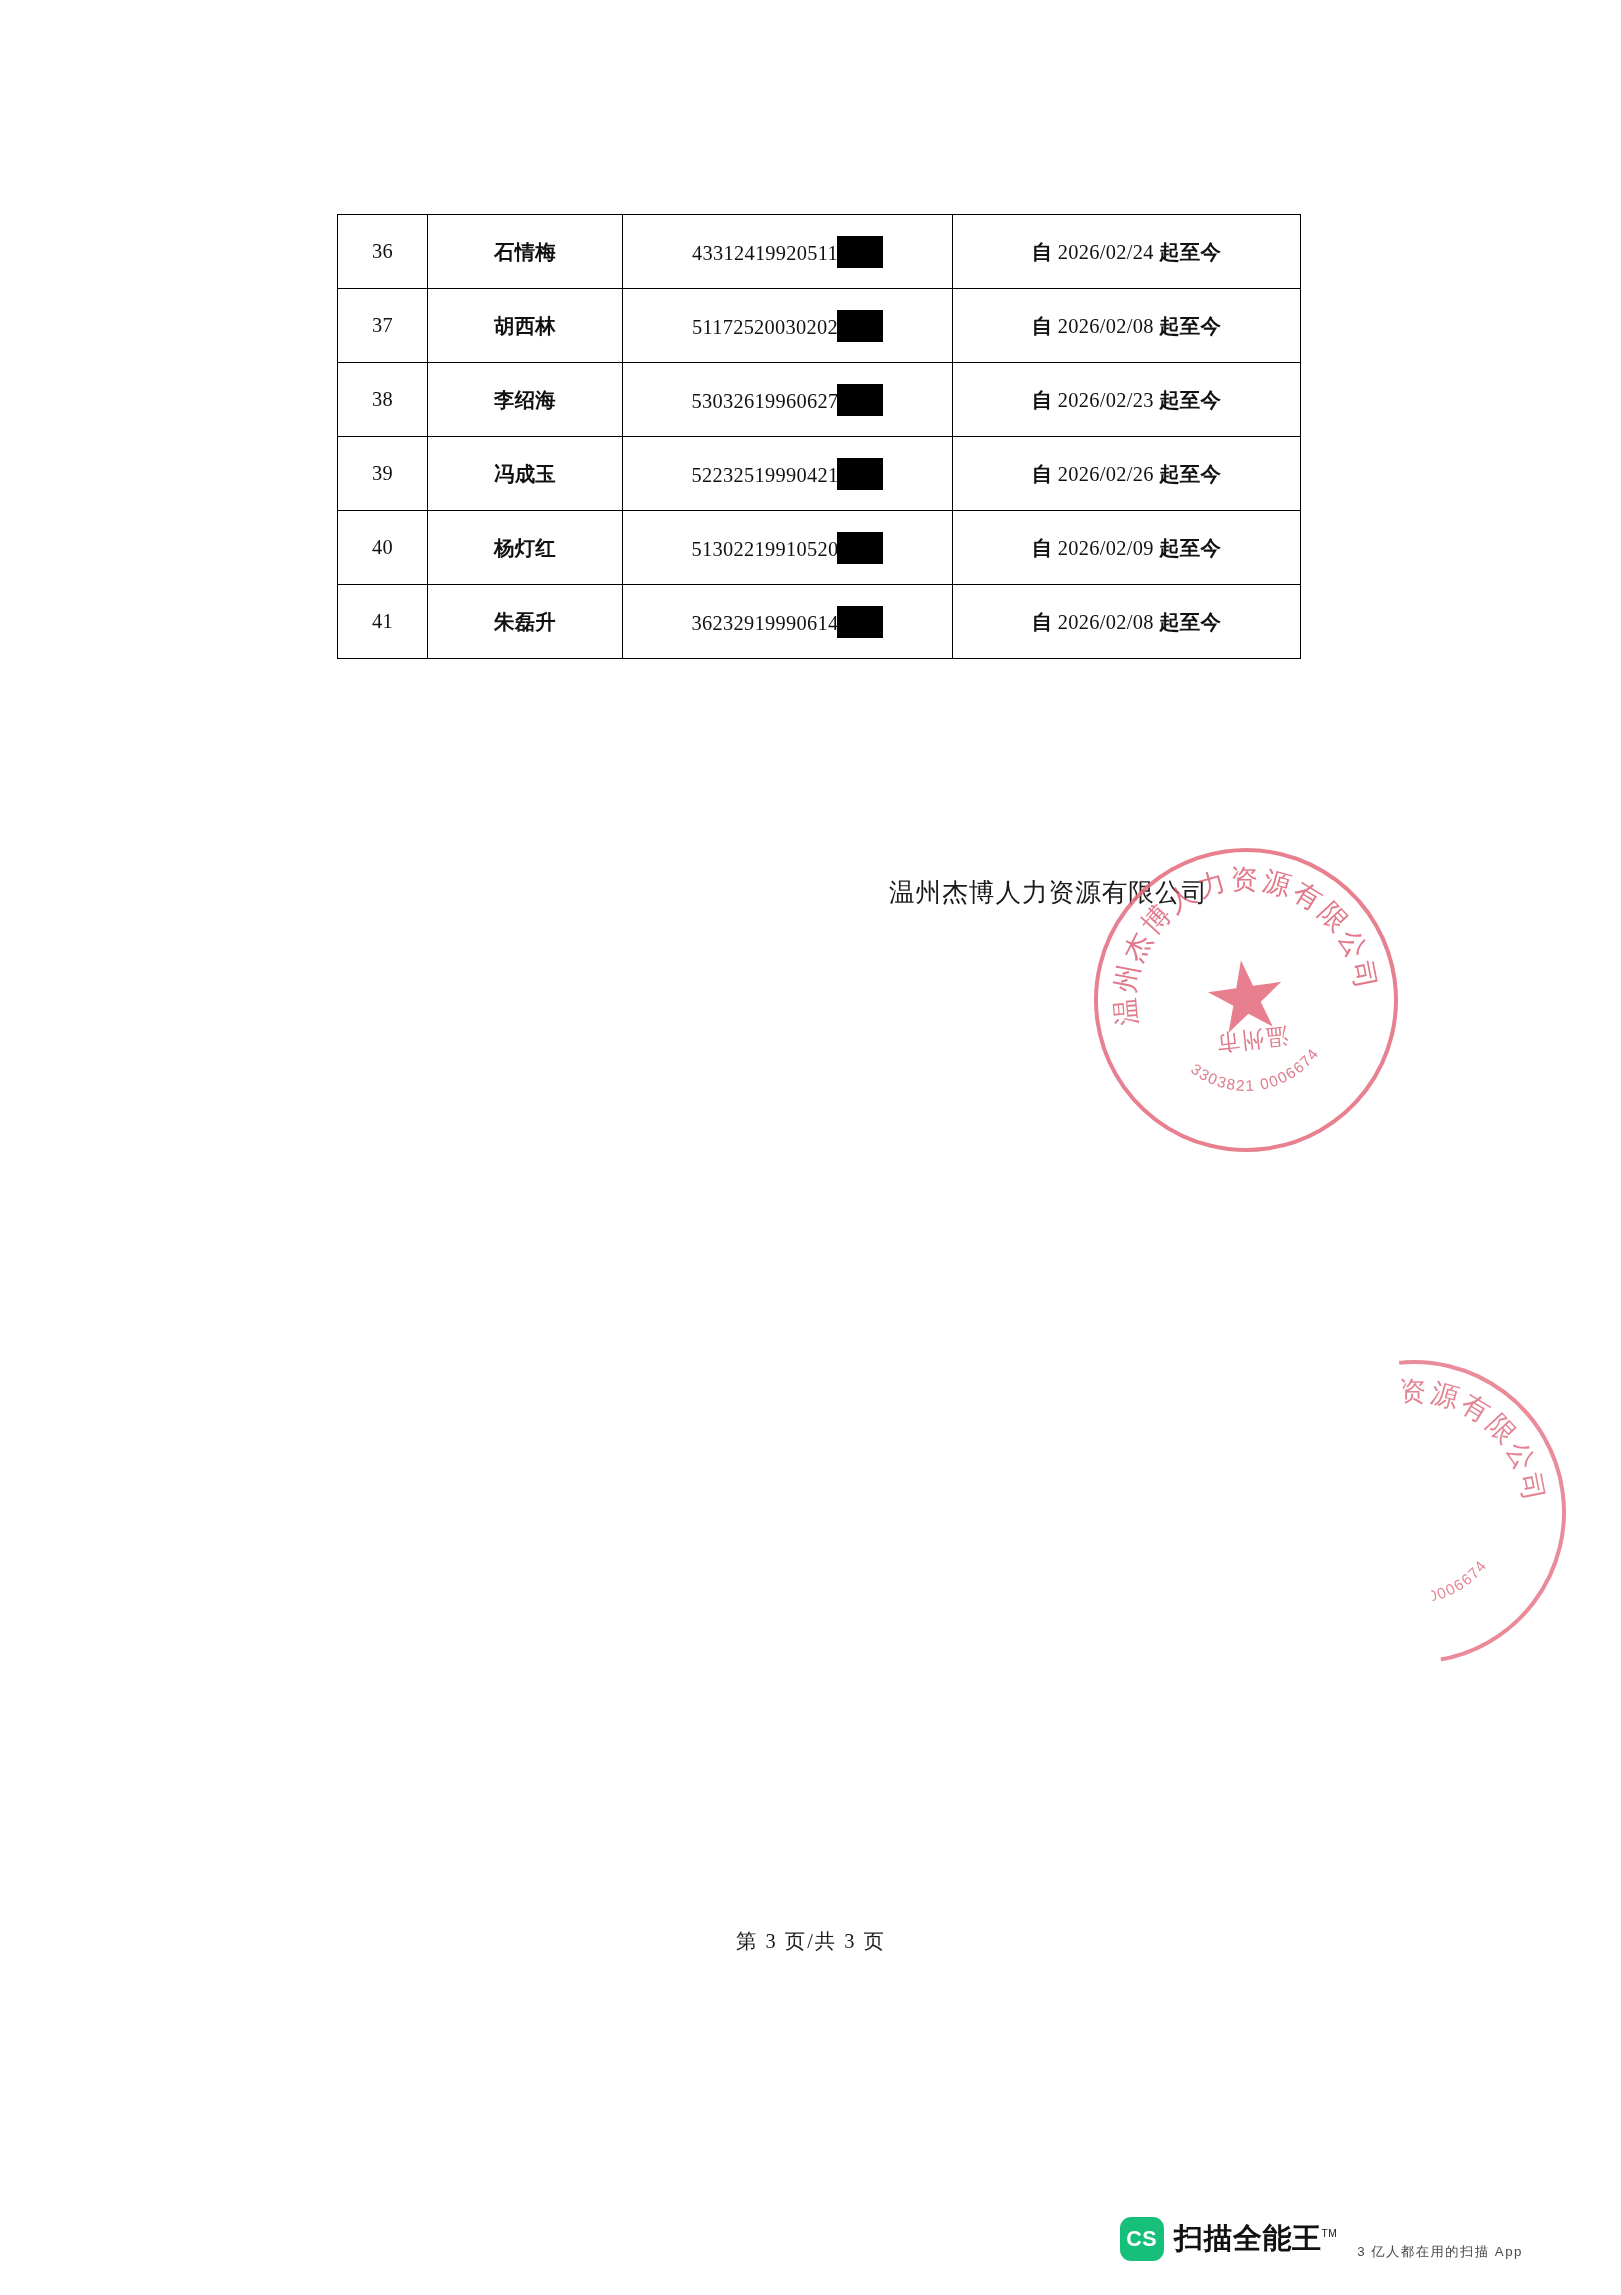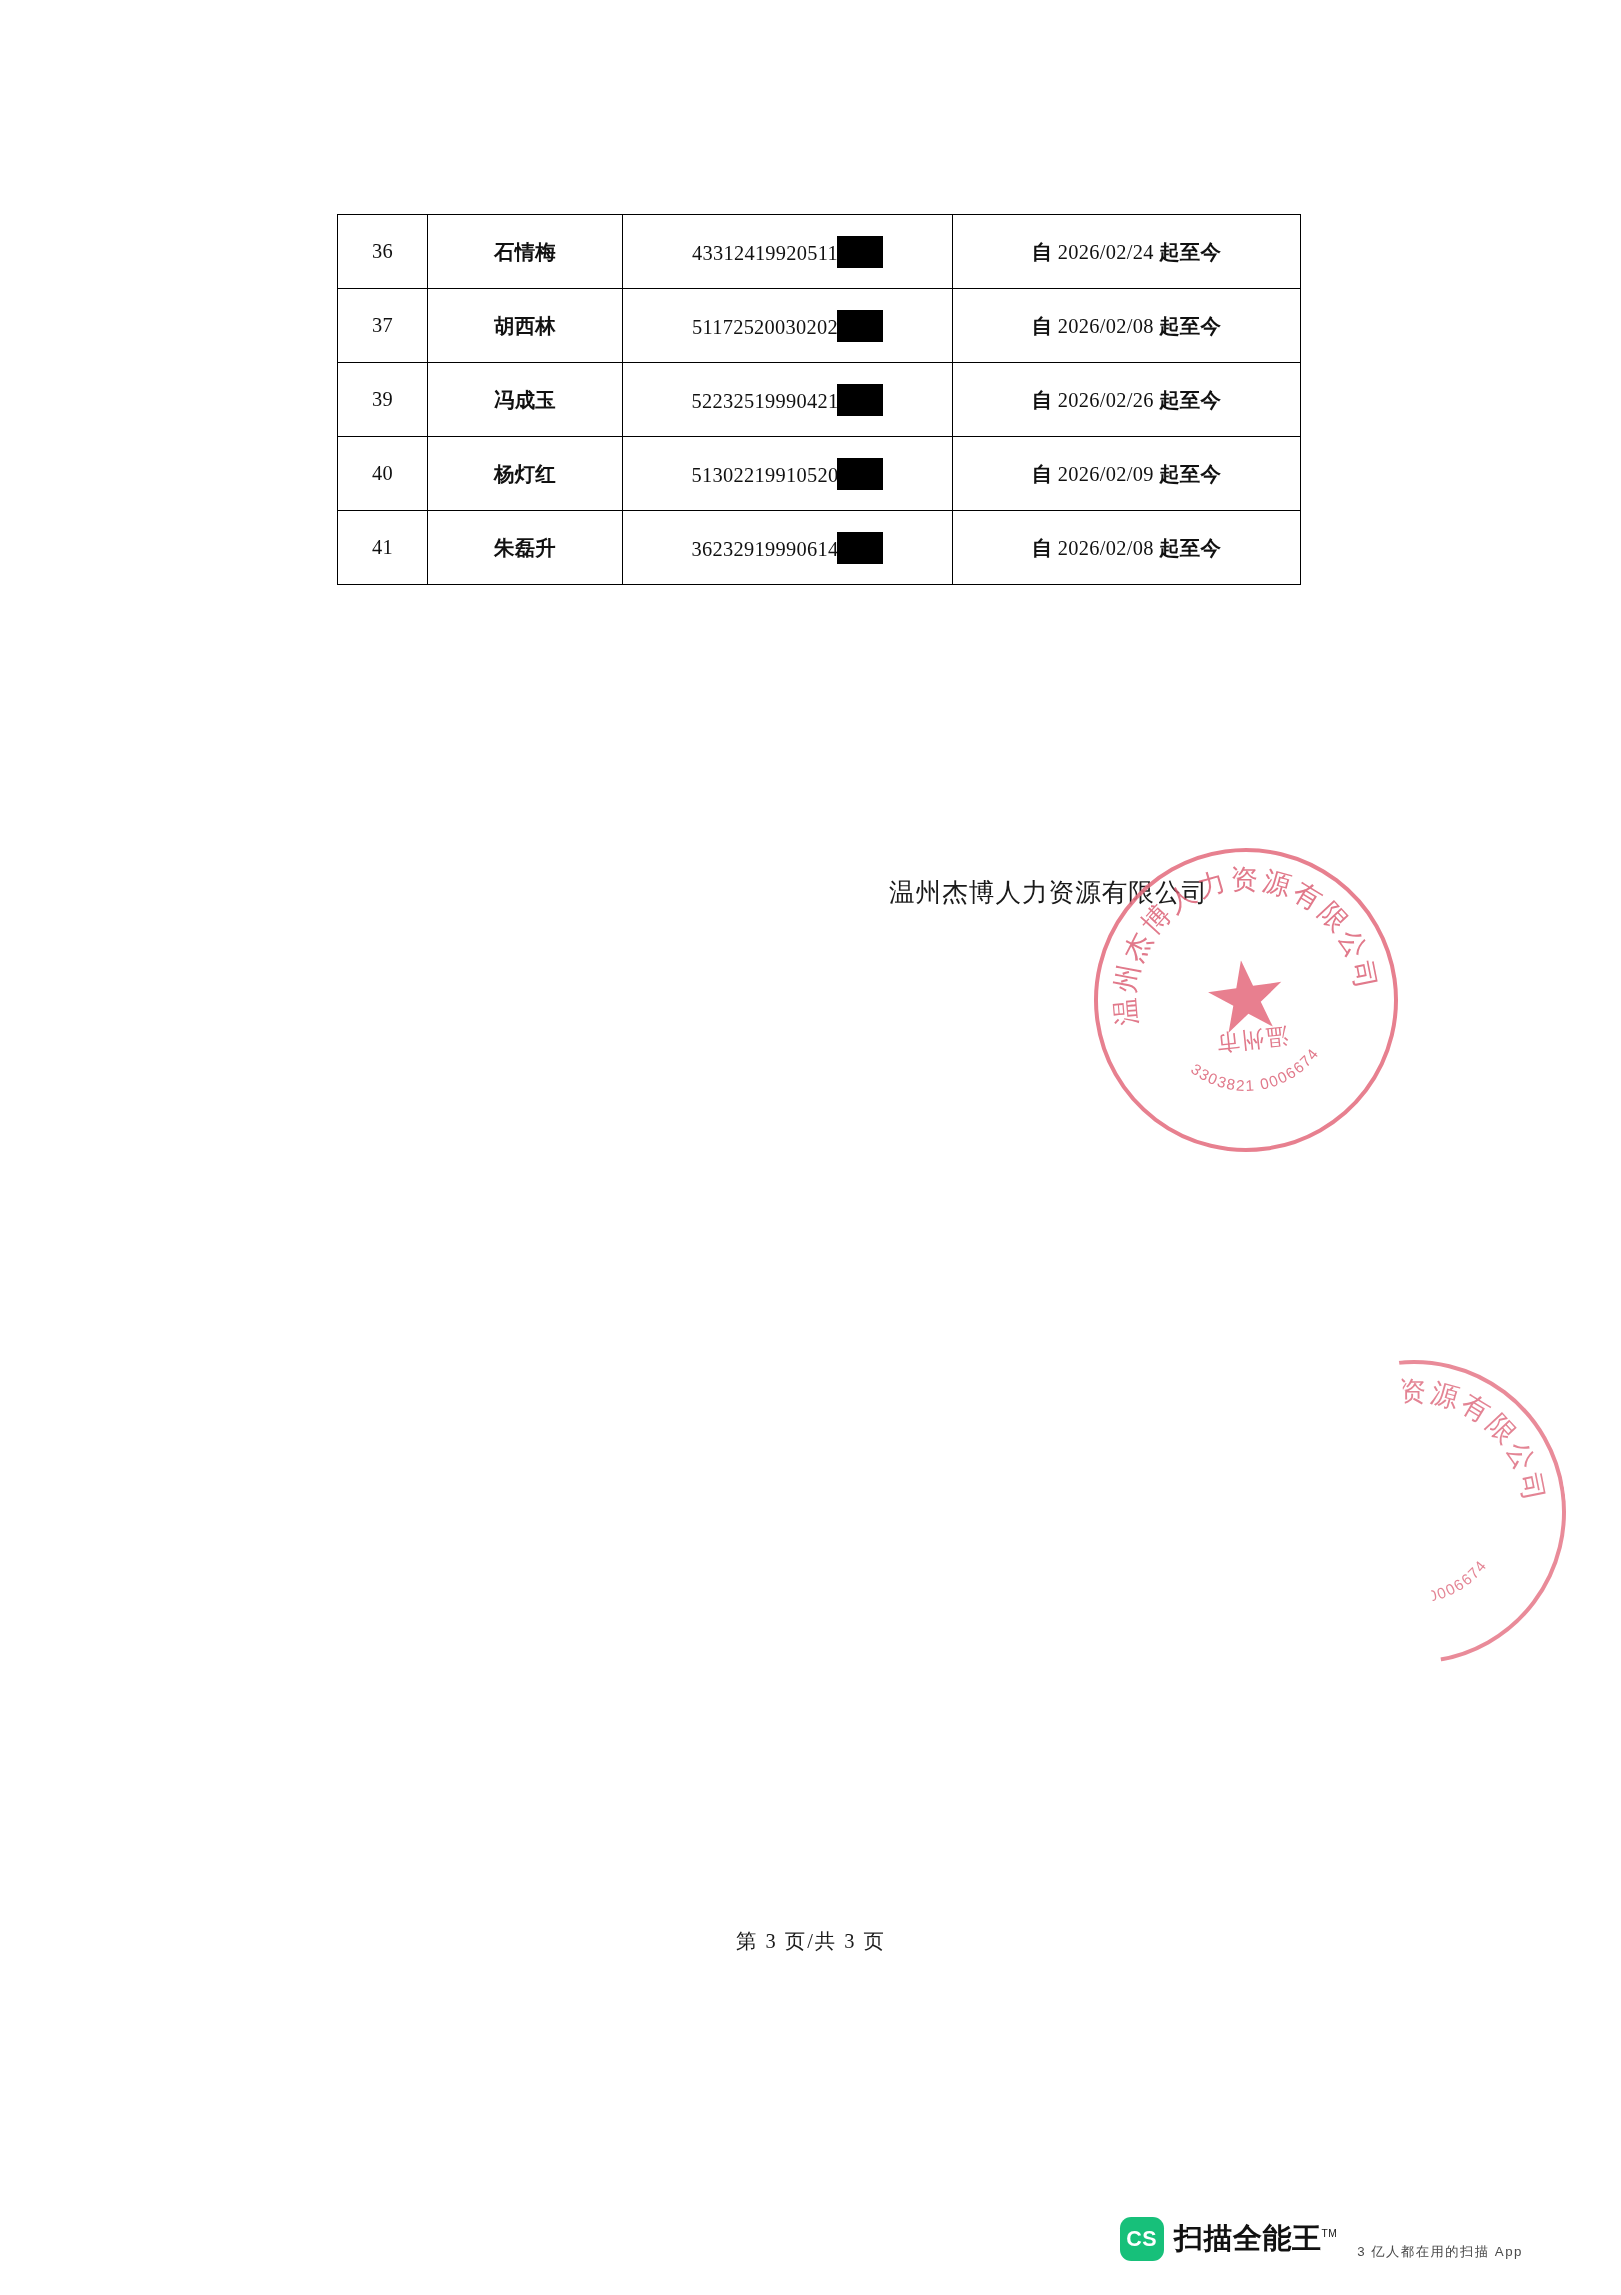--- a/index.html
+++ b/index.html
@@ -235,20 +235,30 @@
           <td class="col-no">37</td>
           <td class="col-name">胡西林</td>
           <td class="col-id">
             <span class="id-inner">51172520030202</span><span class="redact"></span>
           </td>
           <td class="col-period">
             <span class="period-text"><span class="zh">自</span> <span>2026/02/08</span> <span class="zh">起至今</span></span>
           </td>
         </tr>
 
+        <tr>
+          <td class="col-no">38</td>
+          <td class="col-name">李绍海</td>
+          <td class="col-id">
+            <span class="id-inner">53032619960627</span><span class="redact"></span>
+          </td>
+          <td class="col-period">
+            <span class="period-text"><span class="zh">自</span> <span>2026/02/23</span> <span class="zh">起至今</span></span>
+          </td>
+        </tr>
 
         <tr>
           <td class="col-no">39</td>
           <td class="col-name">冯成玉</td>
           <td class="col-id">
             <span class="id-inner">52232519990421</span><span class="redact"></span>
           </td>
           <td class="col-period">
             <span class="period-text"><span class="zh">自</span> <span>2026/02/26</span> <span class="zh">起至今</span></span>
           </td>

